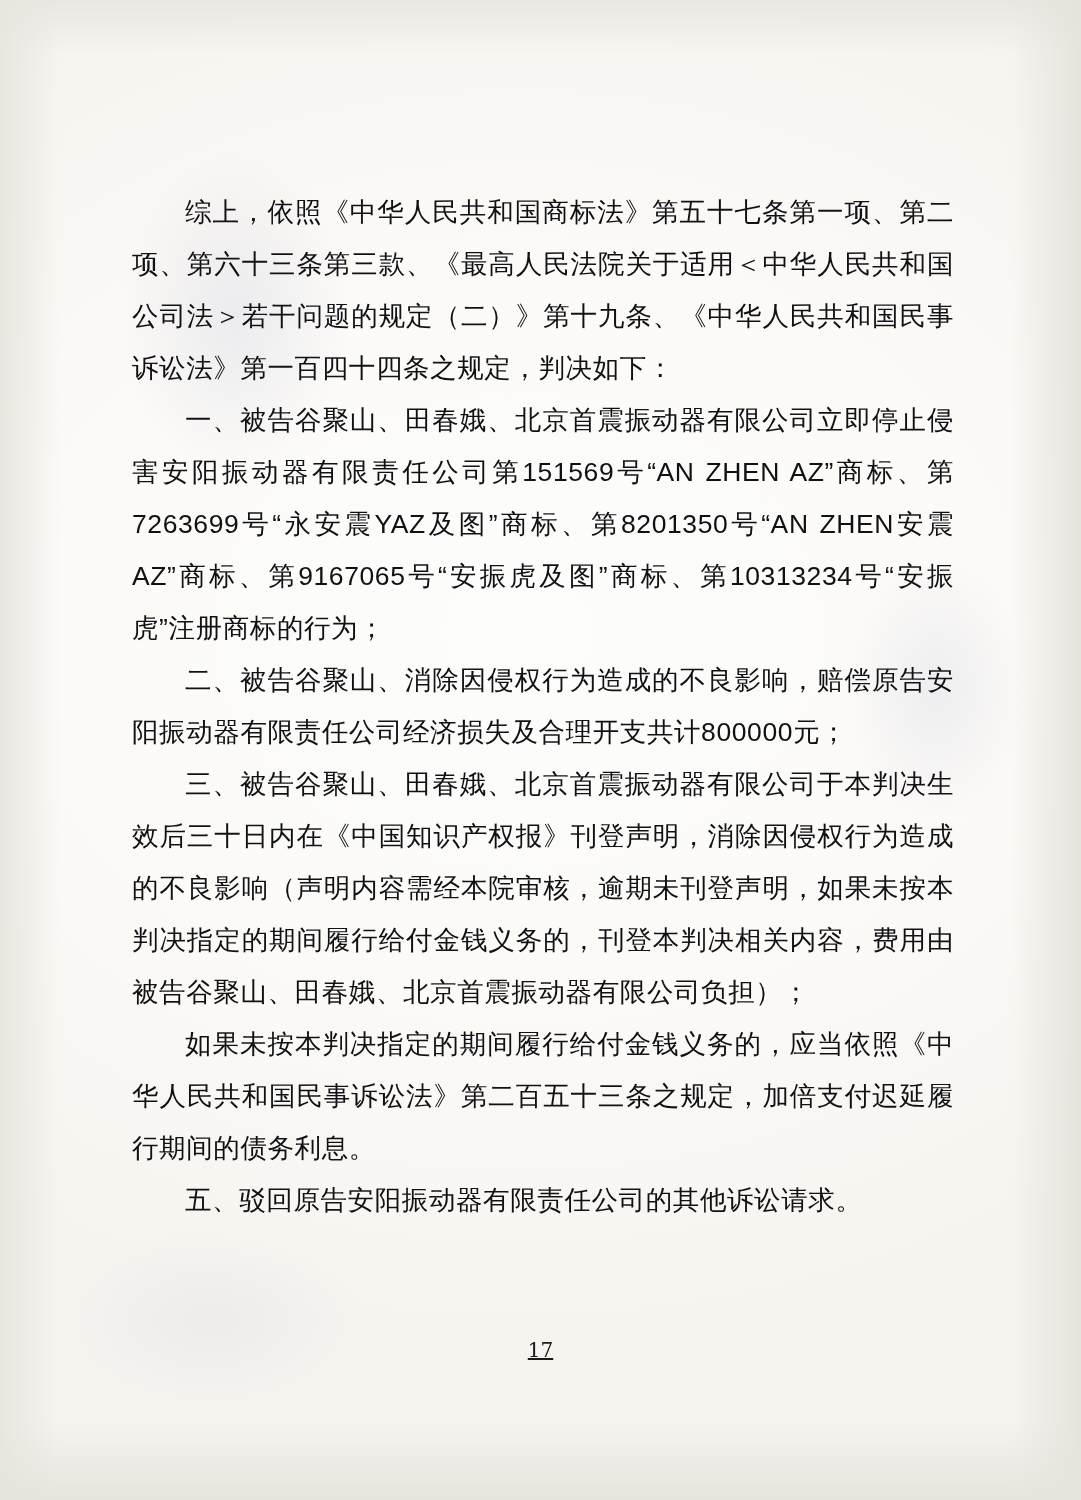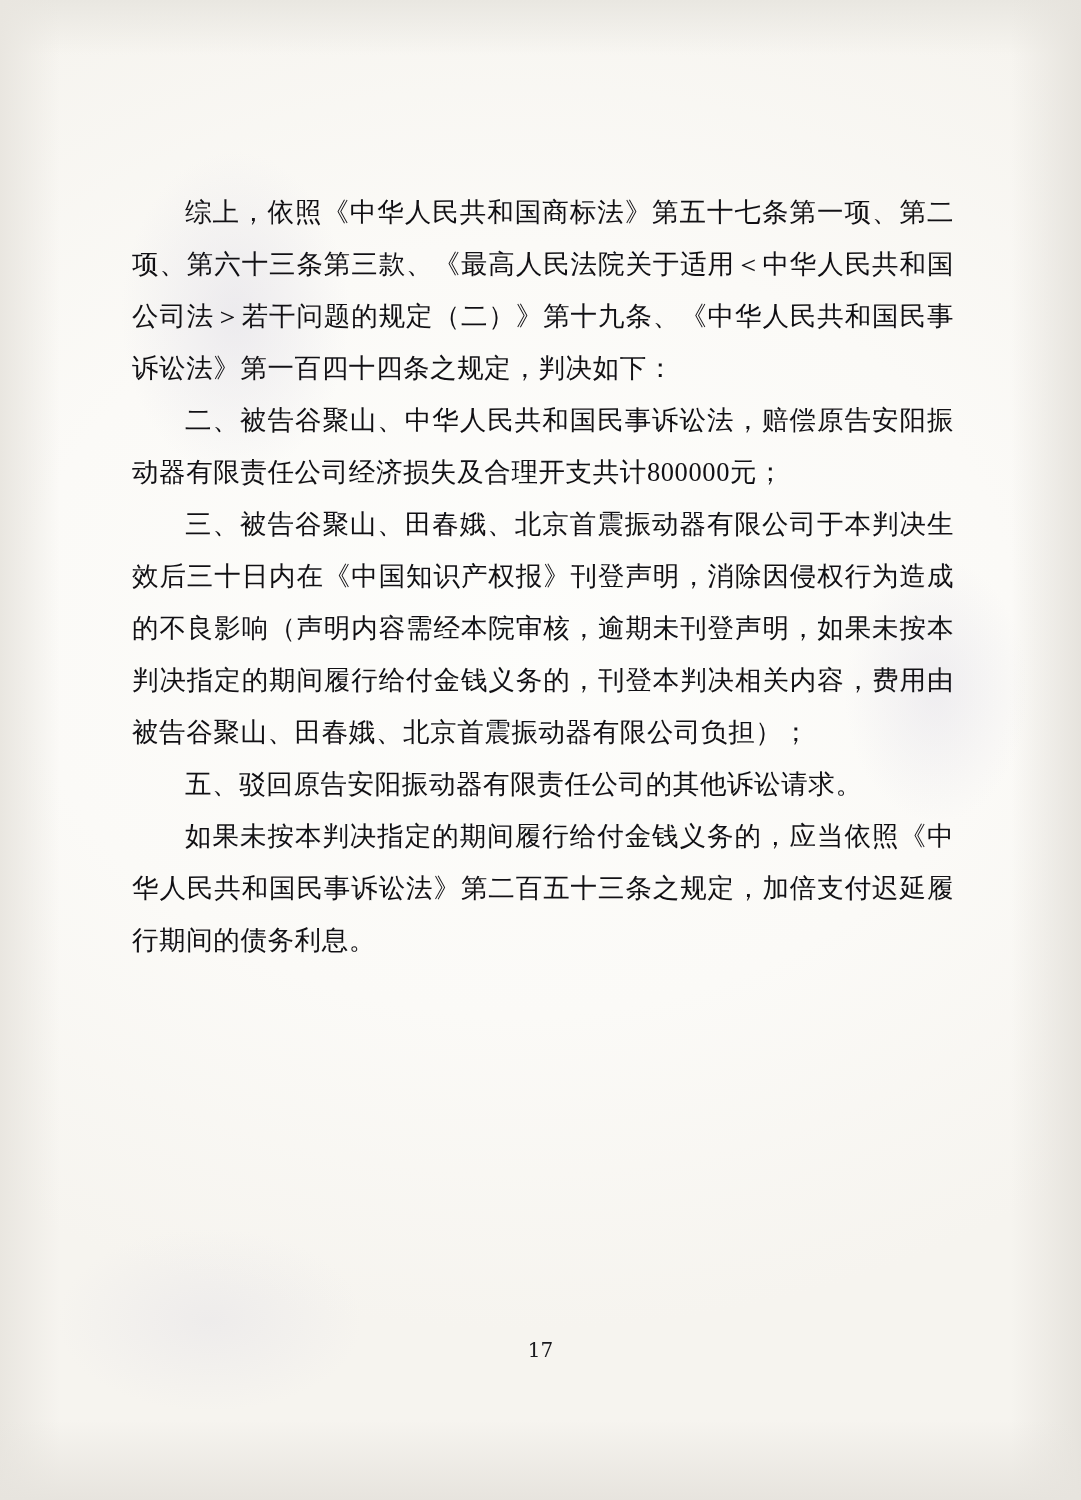--- a/index.html
+++ b/index.html
@@ -80,49 +80,51 @@
     width: 822px;
   }
   p.para {
     margin: 0 0 0 0;
     font-size: 26.5px;
     line-height: 52px;
     color: #111014;
     text-align: justify;
     text-justify: inter-ideograph;
     letter-spacing: 0.6px;
-    font-family: Liberation Serif, serif;
+    font-family: Liberation Sans, sans-serif;
     font-weight: 500;
     text-indent: 2em;
   }
   .pagenum {
     position: absolute;
     left: 0;
     top: 1338px;
     width: 1081px;
     text-align: center;
     font-size: 20px;
     color: #1a1a1e;
     font-family: "DejaVu Serif", serif;
+    text-decoration: underline;
   }
 </style>
 </head>
 <body>
 
 <div class="page">
   <div class="shade-top"></div>
   <div class="shade-left"></div>
   <div class="shade-right"></div>
   <div class="shade-bottom"></div>
   <div class="smudge-a"></div>
   <div class="smudge-b"></div>
   <div class="smudge-c"></div>
 
   <div class="content">
     <p class="para">综上，依照《中华人民共和国商标法》第五十七条第一项、第二项、第六十三条第三款、《最高人民法院关于适用＜中华人民共和国公司法＞若干问题的规定（二）》第十九条、《中华人民共和国民事诉讼法》第一百四十四条之规定，判决如下：</p>
-    <p class="para">二、被告谷聚山、中华人民共和国民事诉讼法，赔偿原告安阳振动器有限责任公司经济损失及合理开支共计800000元；</p>
+    <p class="para">一、被告谷聚山、田春娥、北京首震振动器有限公司立即停止侵害安阳振动器有限责任公司第151569号“AN ZHEN AZ”商标、第7263699号“永安震YAZ及图”商标、第8201350号“AN ZHEN安震AZ”商标、第9167065号“安振虎及图”商标、第10313234号“安振虎”注册商标的行为；</p>
+    <p class="para">二、被告谷聚山、消除因侵权行为造成的不良影响，赔偿原告安阳振动器有限责任公司经济损失及合理开支共计800000元；</p>
     <p class="para">三、被告谷聚山、田春娥、北京首震振动器有限公司于本判决生效后三十日内在《中国知识产权报》刊登声明，消除因侵权行为造成的不良影响（声明内容需经本院审核，逾期未刊登声明，如果未按本判决指定的期间履行给付金钱义务的，刊登本判决相关内容，费用由被告谷聚山、田春娥、北京首震振动器有限公司负担）；</p>
+    <p class="para">如果未按本判决指定的期间履行给付金钱义务的，应当依照《中华人民共和国民事诉讼法》第二百五十三条之规定，加倍支付迟延履行期间的债务利息。</p>
     <p class="para">五、驳回原告安阳振动器有限责任公司的其他诉讼请求。</p>
-    <p class="para">如果未按本判决指定的期间履行给付金钱义务的，应当依照《中华人民共和国民事诉讼法》第二百五十三条之规定，加倍支付迟延履行期间的债务利息。</p>
   </div>
 
   <div class="pagenum">17</div>
 </div>
 
 </body></html>

